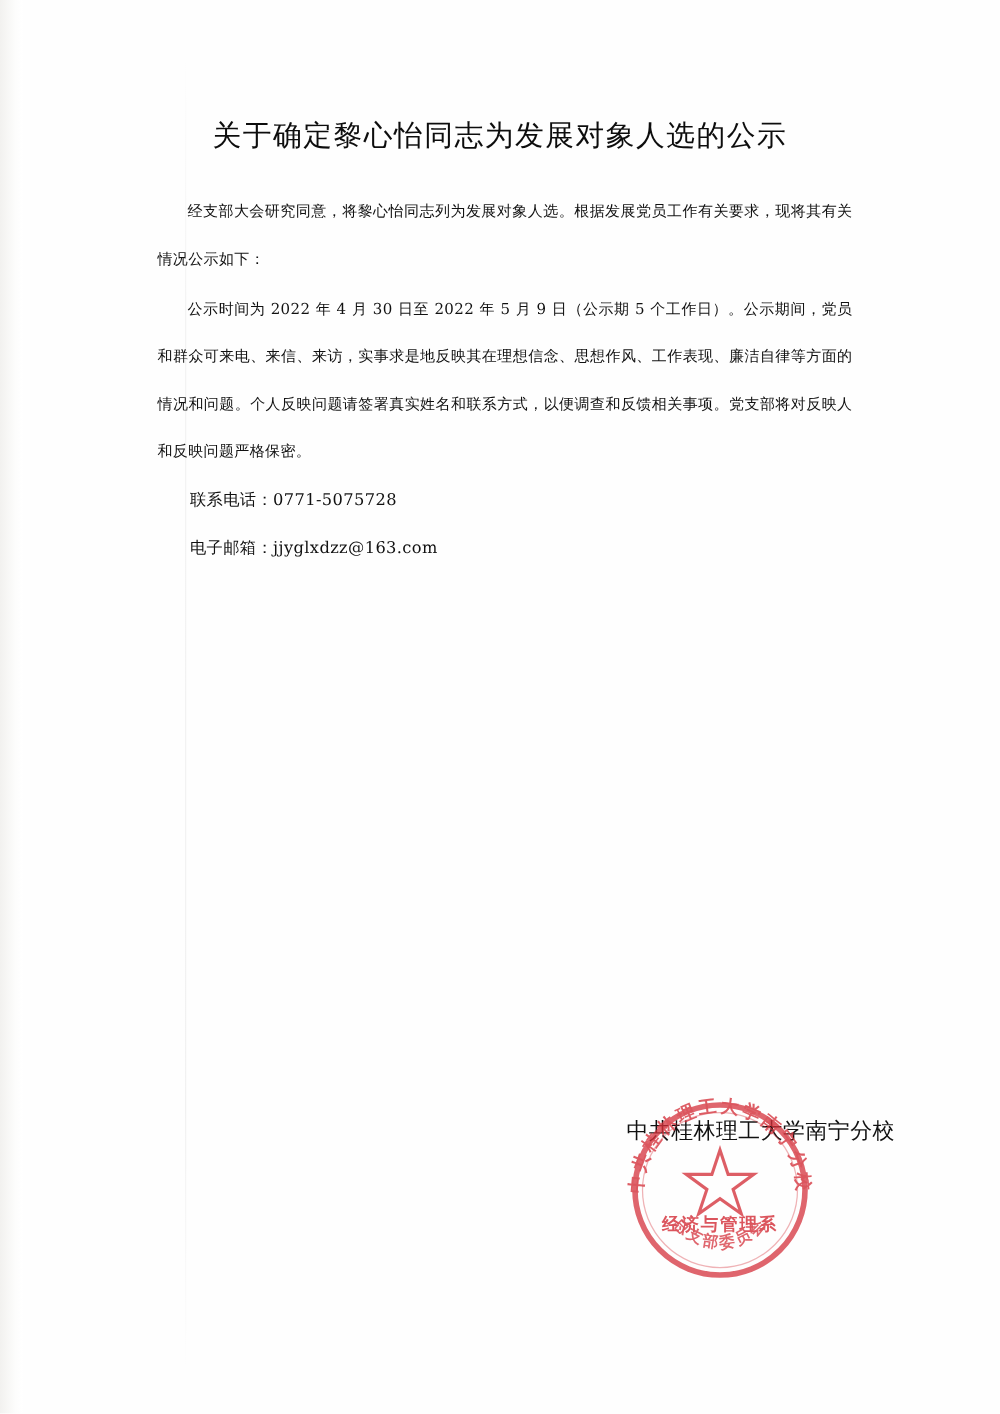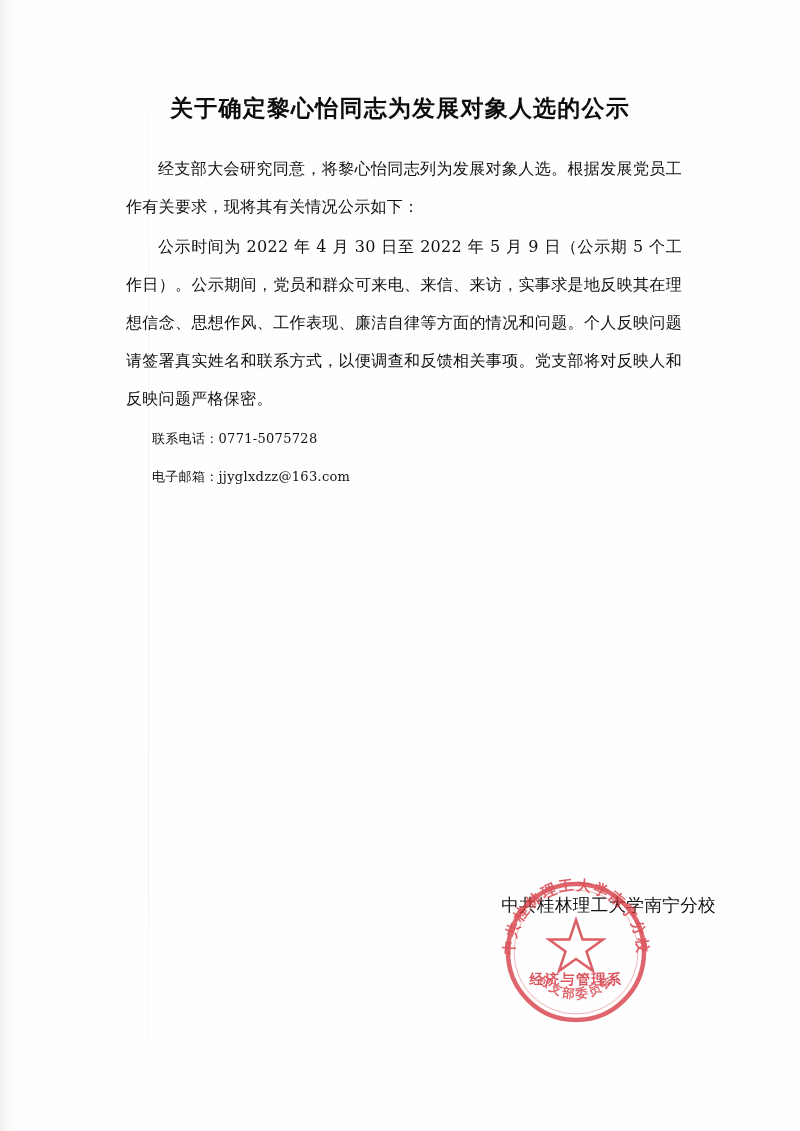--- a/index.html
+++ b/index.html
@@ -38,32 +38,32 @@
     background: linear-gradient(to bottom, rgba(0,0,0,0) 0%, rgba(0,0,0,0.045) 20%, rgba(0,0,0,0.05) 80%, rgba(0,0,0,0) 100%);
     pointer-events: none;
   }
   .doc-title {
     position: absolute;
     top: 78px;
     left: 0;
     width: 800px;
     text-align: center;
     font-size: 23px;
-    font-weight: bold;
+    font-weight: normal;
     letter-spacing: 1.2px;
     color: #0d0d0d;
   }
   .body-block {
     position: absolute;
     top: 150px;
     left: 126px;
     width: 556px;
   }
   .para {
-    font-size: 16px;
+    font-size: 12px;
     line-height: 38px;
     text-align: justify;
     text-justify: inter-ideograph;
     text-indent: 2em;
     margin: 0 0 2px 0;
     letter-spacing: 0.3px;
   }
   .contact-line {
     font-size: 13px;
     line-height: 38px;

